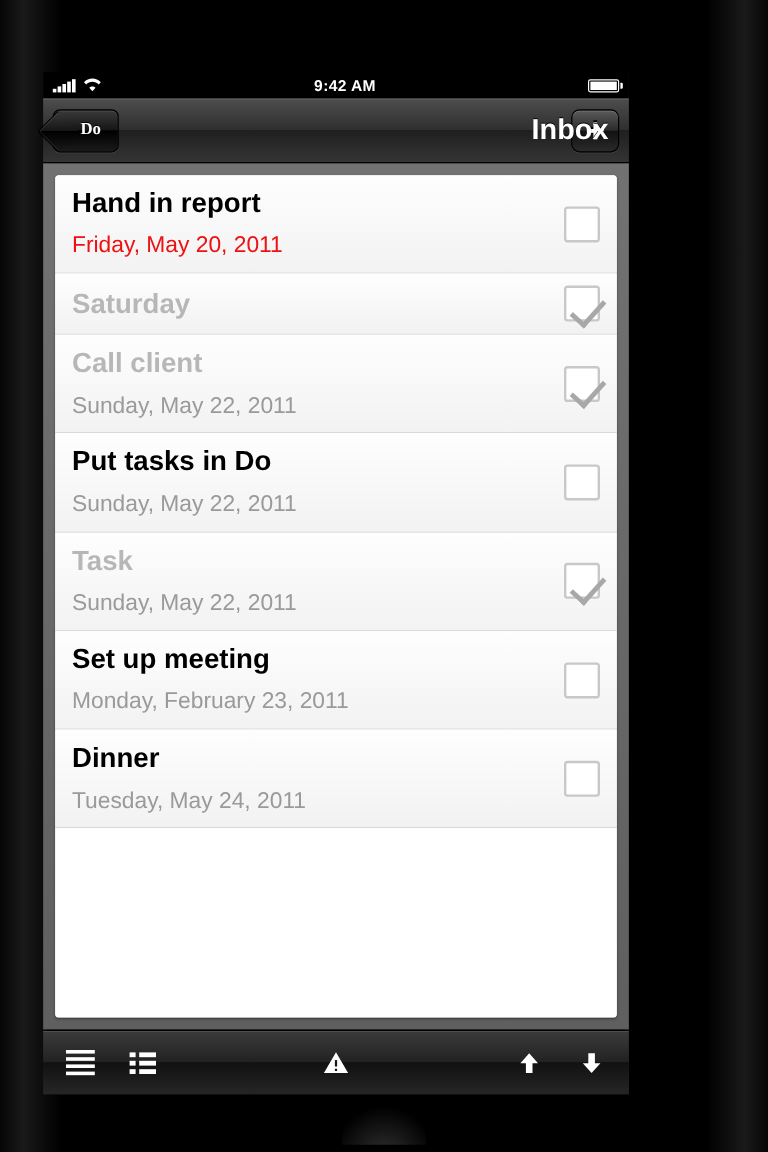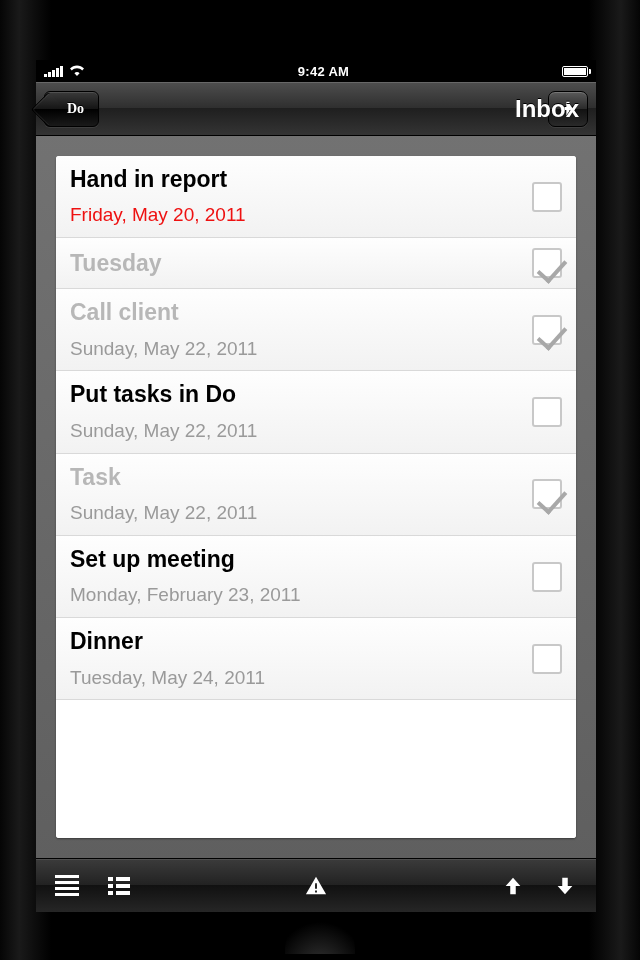--- a/index.html
+++ b/index.html
@@ -6,21 +6,21 @@
   html, body { width: 640px; height: 960px; overflow: hidden; font-family: "Helvetica Neue", Helvetica, Arial, sans-serif; }
   body { background: #000; position: relative; }
 
   
   .phone {
     position: absolute; inset: 0;
     background: linear-gradient(90deg,#050505,#1a1a1a 3%,#0a0a0a 6%,#000 8%,#000 92%,#0a0a0a 94%,#1a1a1a 97%,#050505);
   }
   .screen {
     position: absolute;
-    left: 36px; top: 60px; width: 560px; height: 852px;
+    left: 36px; top: 60px; width: 488px; height: 852px;
     background: #000;
     display: flex; flex-direction: column;
     box-shadow: 0 0 0 3px #222 inset;
   }
 
   
   .statusbar {
     height: 22px; background: #000; color: #fff;
     display: flex; align-items: center; justify-content: space-between;
     font-size: 13px; font-weight: 600; padding: 0 8px;
@@ -77,21 +77,21 @@
     border:1px solid #000; color:#fff; font-size:28px; font-weight:700;
     display:flex; align-items:center; justify-content:center;
     text-shadow:0 -1px 0 #000;
     box-shadow: inset 0 1px 0 rgba(255,255,255,.18), 0 1px 0 rgba(255,255,255,.08);
   }
 
   
   .content-bg {
     flex:1; background: #6a6a6a;
     background-image: linear-gradient(rgba(255,255,255,.05),rgba(0,0,0,.1));
-    padding: 20px; display:flex; flex-direction:column;justify-content:flex-end;
+    padding: 10px; display:flex; flex-direction:column;justify-content:flex-end;
   }
   .list {
     background:#fff; flex:1; border-radius:3px;
     box-shadow: 0 1px 2px rgba(0,0,0,.4);
     overflow:hidden;
     display:flex; flex-direction:column;
   }
   .row {
     border-bottom:1px solid #d9d9d9;
     padding: 10px 14px 10px 14px;
@@ -183,21 +183,21 @@
       <div class="list" id="task-list">
           <div class="row">
             <div class="txt">
               <div class="title">Hand in report</div>
               <div class="date overdue">Friday, May 20, 2011</div>
             </div>
             <div class="checkbox"></div>
           </div>
           <div class="row done">
             <div class="txt">
-              <div class="title">Tuesday</div>
+              <div class="title">Saturday</div>
             </div>
             <div class="checkbox"></div>
           </div>
           <div class="row done">
             <div class="txt">
               <div class="title">Call client</div>
               <div class="date">Sunday, May 22, 2011</div>
             </div>
             <div class="checkbox"></div>
           </div>

